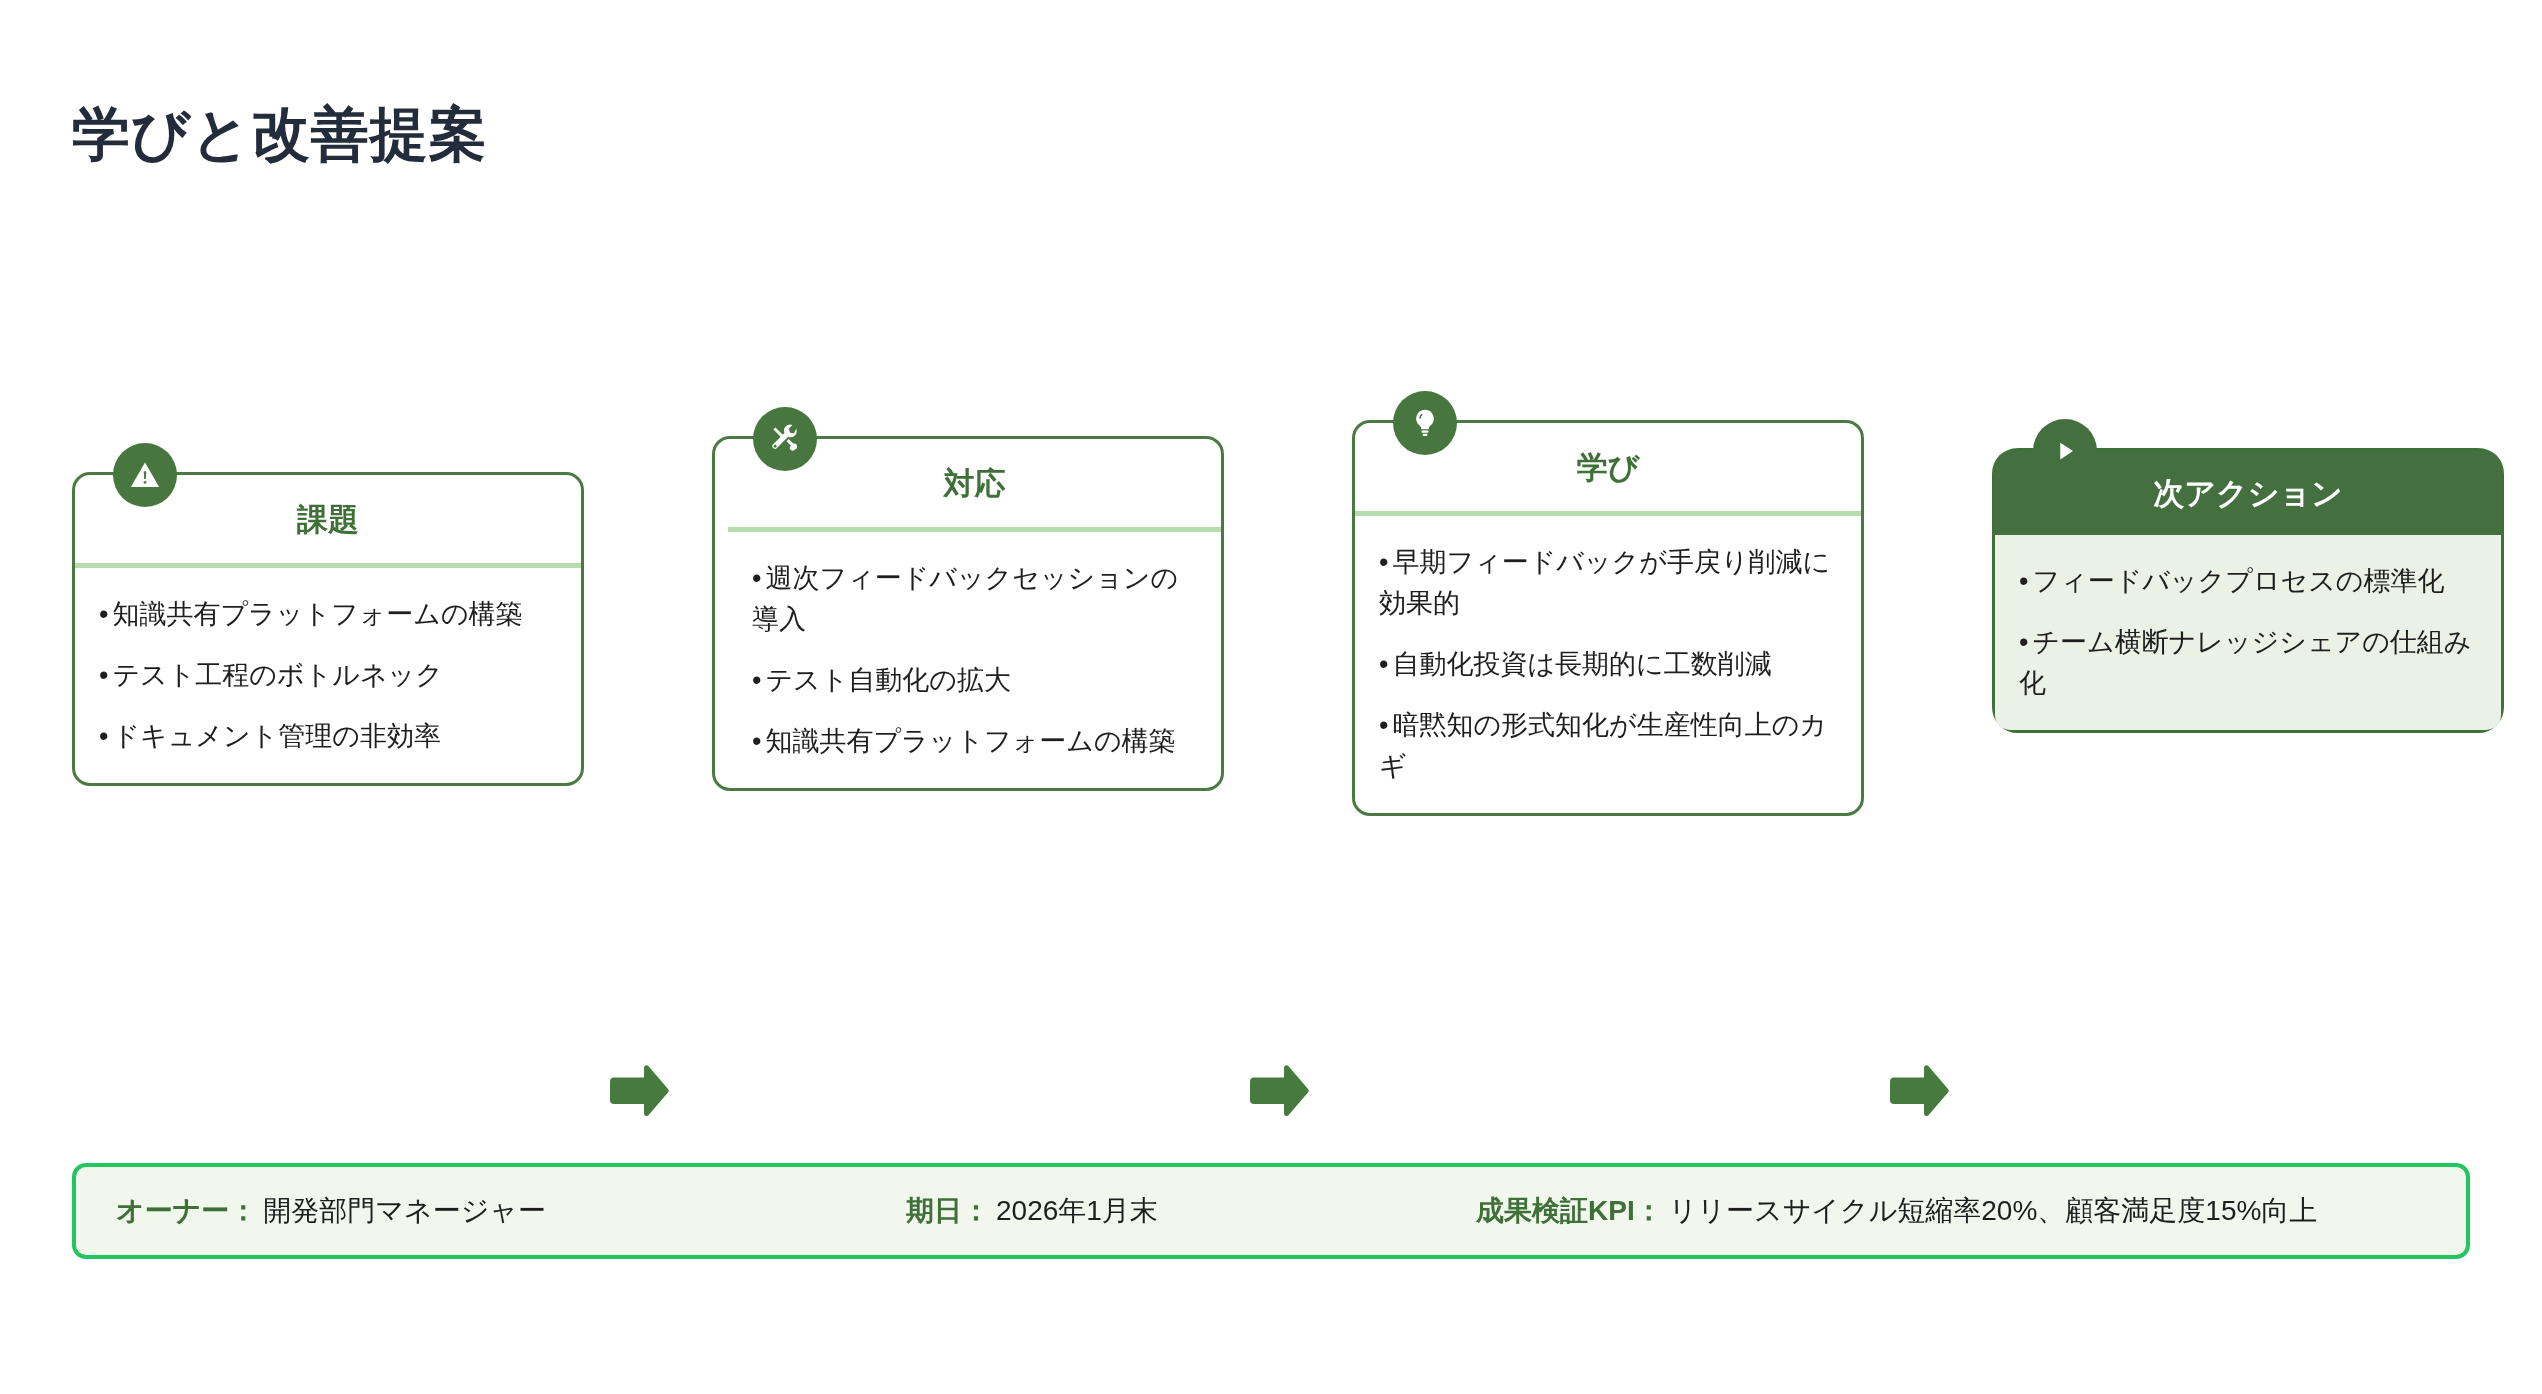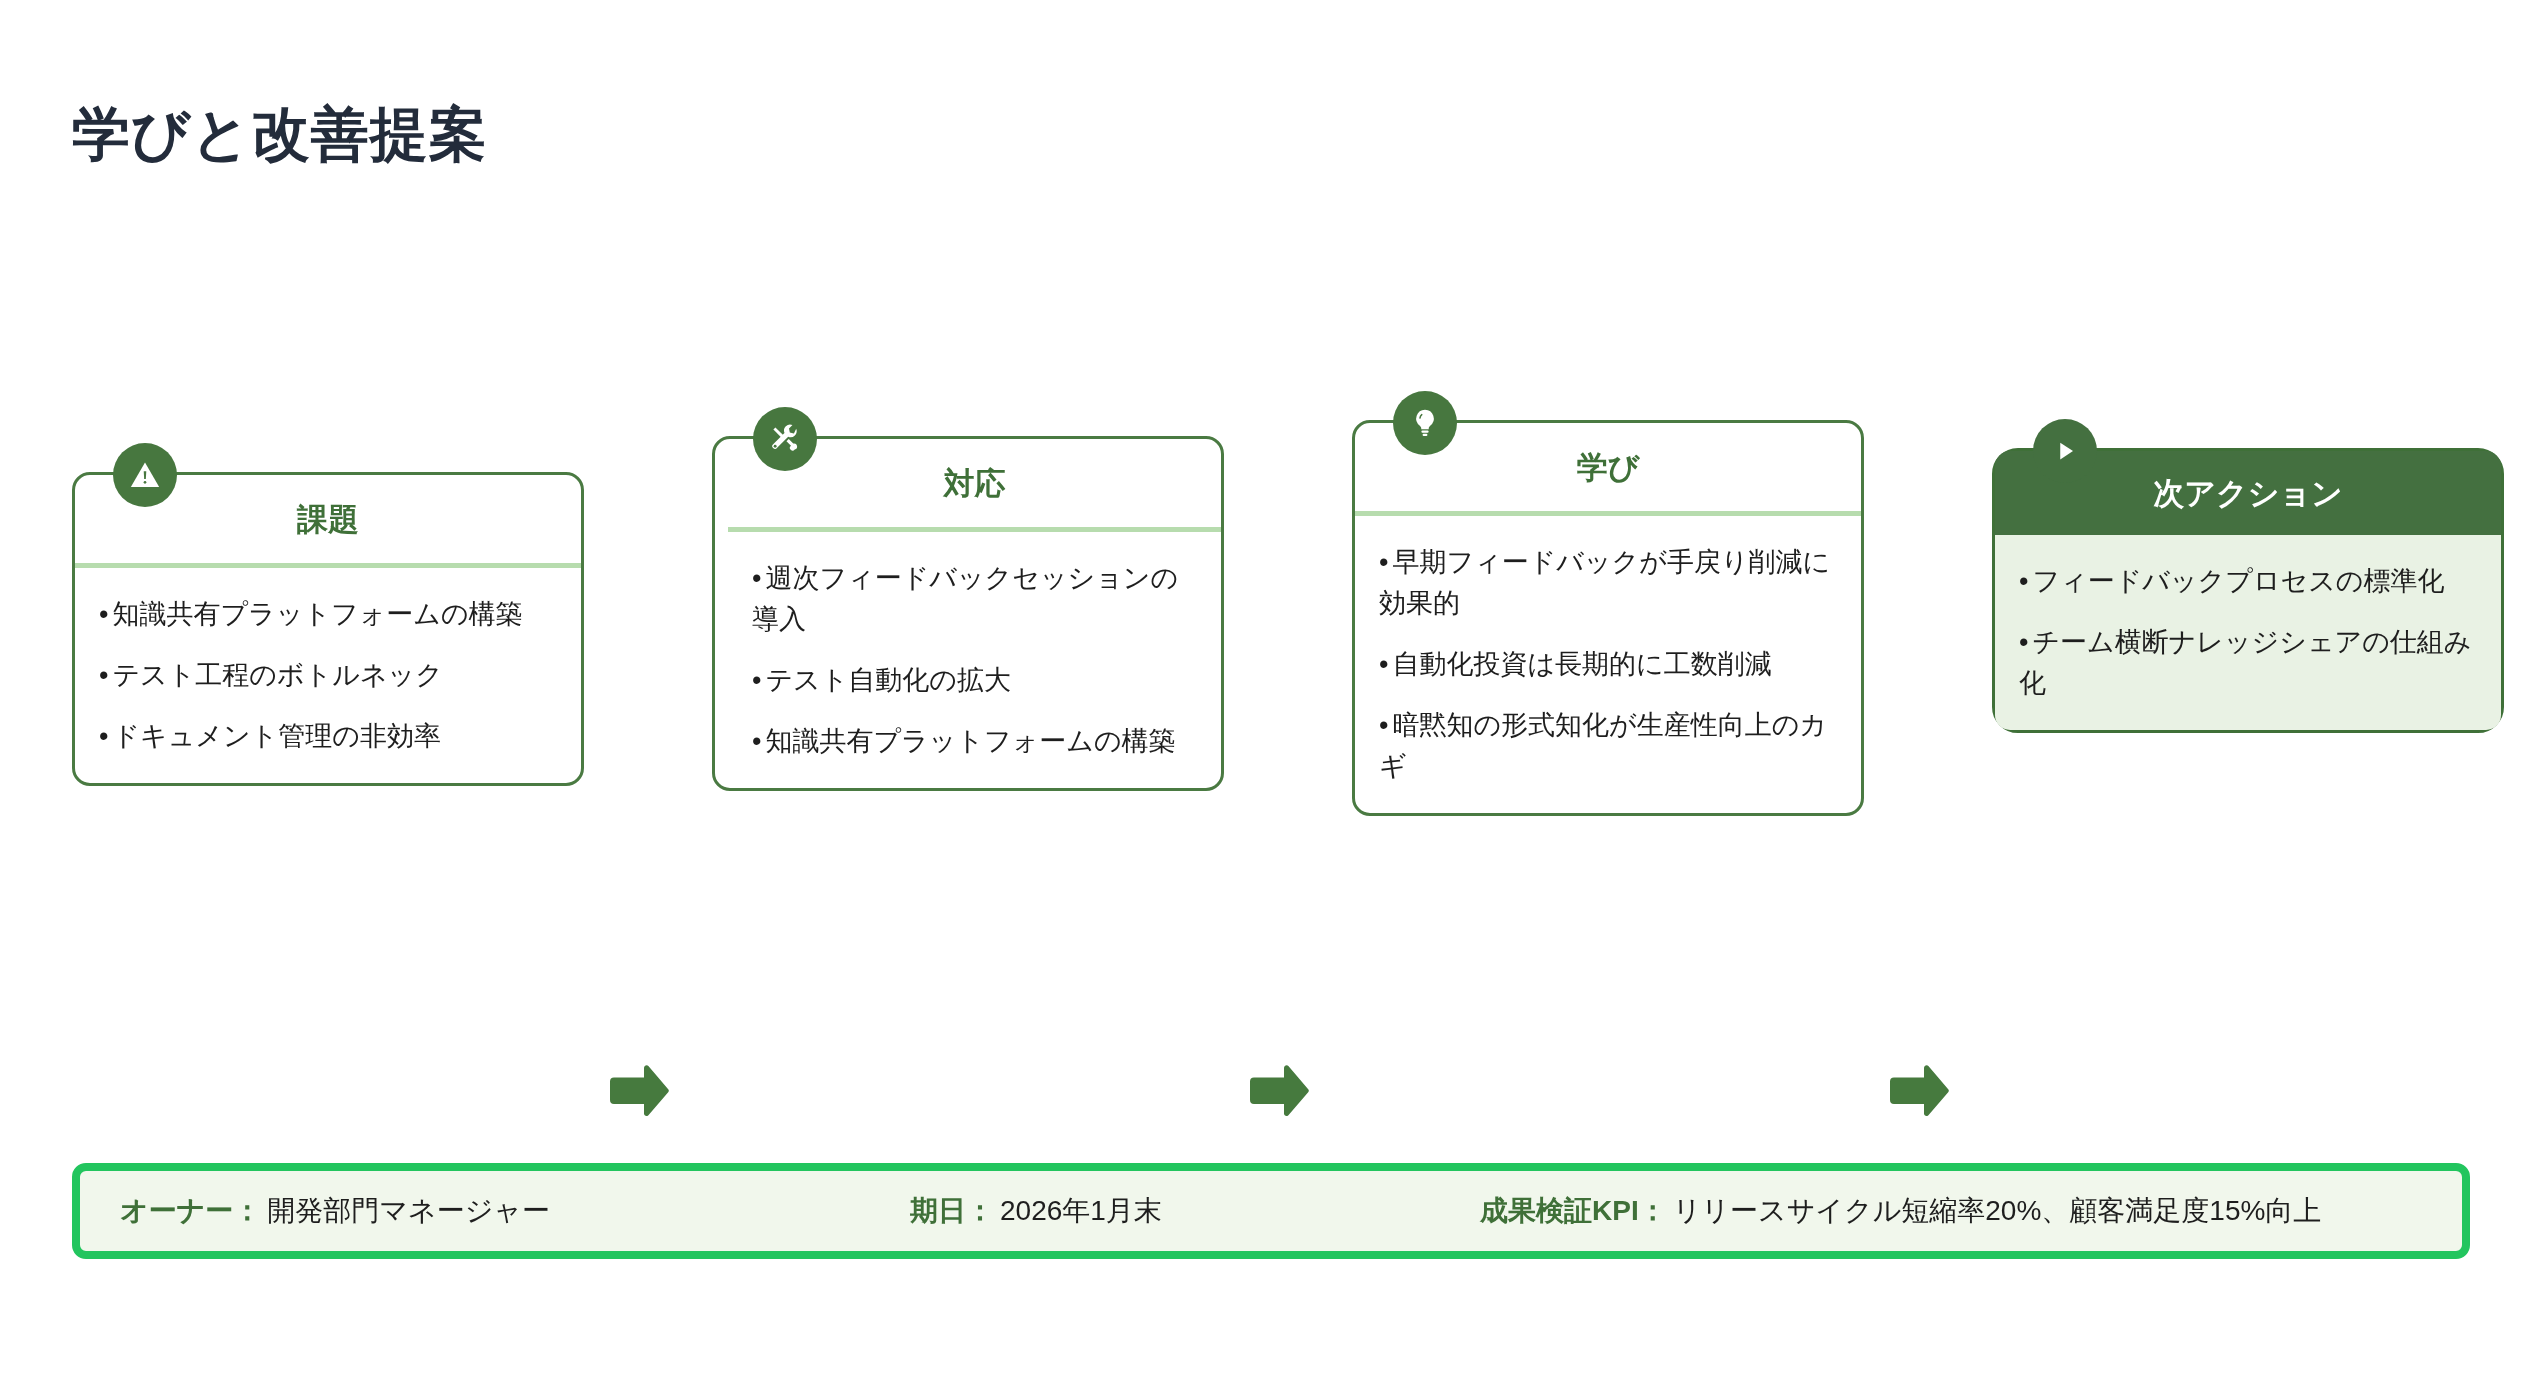--- a/index.html
+++ b/index.html
@@ -109,21 +109,21 @@
 
   
   .footer{
     position:absolute;
     left:72px;
     top:1163px;
     width:2398px;
     height:96px;
     box-sizing:border-box;
     background:#f1f7ec;
-    border:8px solid #22c55e;
+    border:4px solid #22c55e;
     border-radius:14px;
     display:flex;
     align-items:center;
   }
   .foot-item{
     display:flex;
     align-items:baseline;
     white-space:nowrap;
     font-size:28px;
     color:#1e1e1e;

